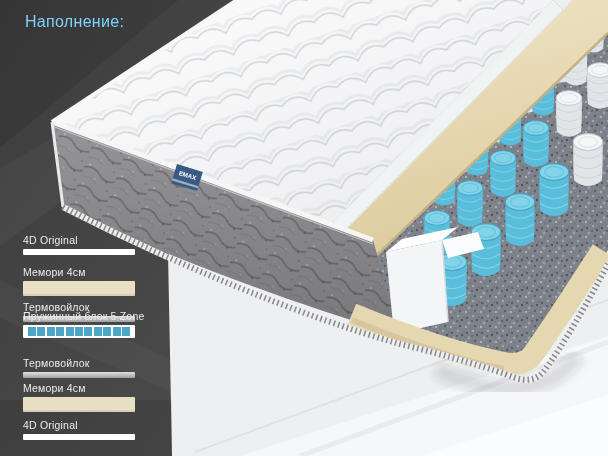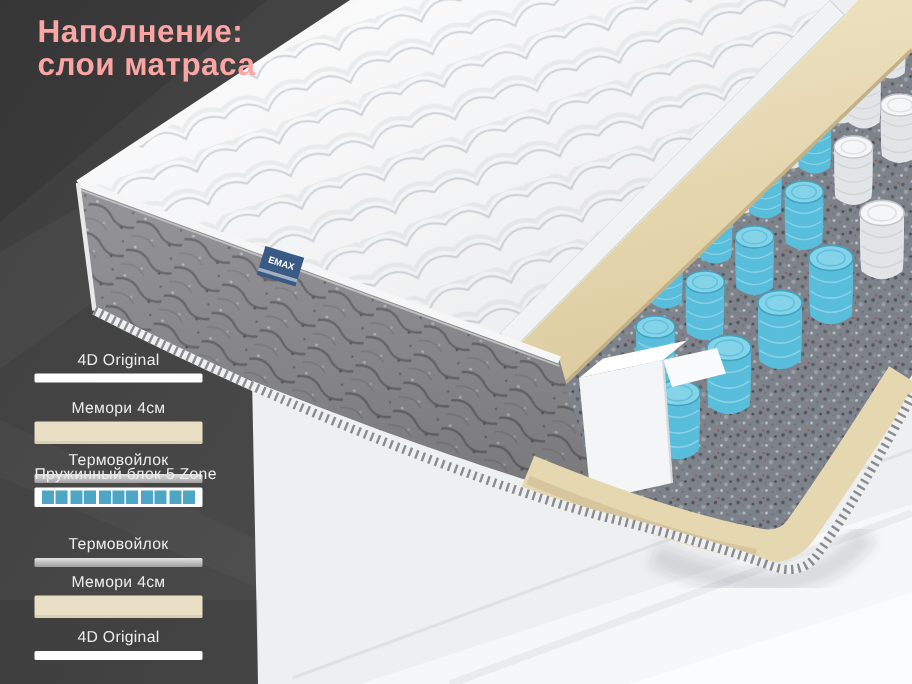--- a/index.html
+++ b/index.html
@@ -1,22 +1,22 @@
 <!DOCTYPE html>
 <html><head>
 <meta charset="utf-8">
 <style>
   html,body{margin:0;padding:0;background:#222;}
   .stage{position:relative;width:608px;height:456px;overflow:hidden;
          font-family:"Liberation Sans", sans-serif;background:#434343;}
   .stage svg{position:absolute;left:0;top:0;display:block;}
-  .title{position:absolute;left:25px;top:11px;color:#fca5a5;font-size:21px;
-         font-weight:bold;line-height:22px;letter-spacing:.3px;z-index:5;}
+  .title{position:absolute;left:25px;top:11px;color:#7dd3fc;font-size:16px;
+         font-weight:normal;line-height:22px;letter-spacing:.3px;z-index:5;}
   .legend{position:absolute;left:23px;top:0;width:112px;z-index:5;}
-  .legend-item{position:absolute;left:0;width:112px;text-align:center;}
+  .legend-item{position:absolute;left:0;width:112px;}
   .legend-label{color:#ededed;font-size:10.5px;letter-spacing:.2px;margin-bottom:3px;white-space:nowrap;}
   .legend-bar{width:112px;border-radius:1px;}
   .bar-white{height:6px;background:#ffffff;}
   .bar-beige{height:15px;background:#e9dfc4;box-shadow:inset 0 -2px rgba(0,0,0,.07);}
   .bar-gray{height:6px;background:linear-gradient(#e2e2e2,#9f9f9f);}
   .bar-springs{height:13px;background:#ffffff;display:flex;align-items:center;
                justify-content:space-between;padding:0 5px;box-sizing:border-box;}
   .spring-seg{width:8px;height:9px;background:#4ea6c6;}
 </style>
 </head>
@@ -180,21 +180,20 @@
   <g>
     <path d="M352,314 C430,346 478,358 504,363 C518,366 528,362 534,353 C553,326 578,288 602,250" stroke="#e5d8b1" stroke-width="22" fill="none"></path>
     <path d="M352,320 C430,352 478,364 504,369" stroke="#d3c299" stroke-width="6" fill="none" opacity=".8"></path>
     <path d="M63,207 C170,262 300,316 400,344 C450,356 495,370 513,377 C526,382 537,380 544,371 C564,344 588,302 608,264" stroke="#efefef" stroke-width="6" fill="none"></path>
     <path d="M63,207 C170,262 300,316 400,344 C450,356 495,370 513,377 C526,382 537,380 544,371 C564,344 588,302 608,264" stroke="#888b8f" stroke-width="6" fill="none" stroke-dasharray="1.6 3"></path>
   </g>
 </svg>
 
 <div class="title">
   <span>Наполнение:</span><br>
-  <span>слои матраса</span>
 </div>
 
 <div class="legend" id="legend">
       <div class="legend-item" style="top: 234px;">
         <div class="legend-label">4D Original</div>
         <div class="legend-bar bar-white"></div>
       </div>
       <div class="legend-item" style="top: 266px;">
         <div class="legend-label">Мемори 4см</div>
         <div class="legend-bar bar-beige"></div>

